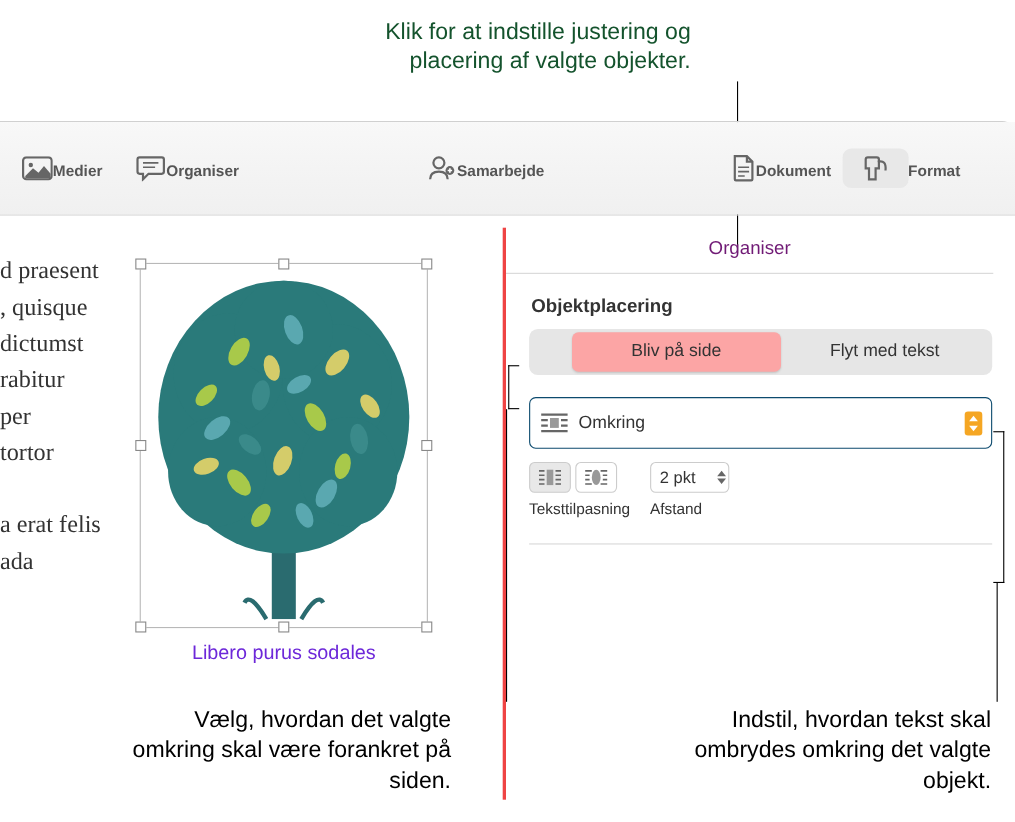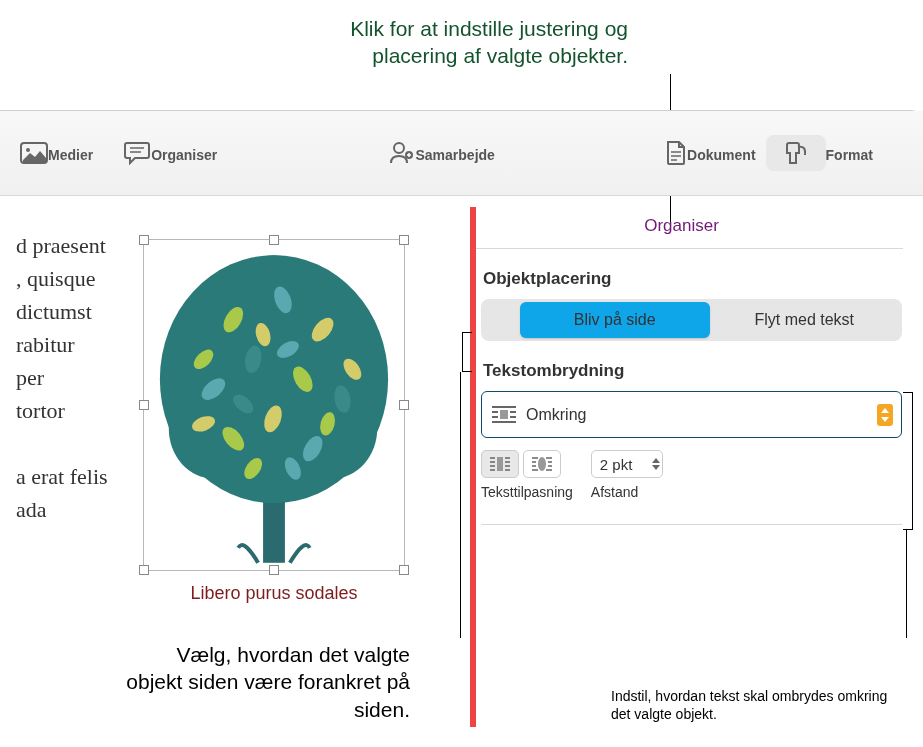--- a/index.html
+++ b/index.html
@@ -88,25 +88,25 @@
       padding: 10px 0 12px;
       border-bottom: 1px solid #d8d8d8;
       position: absolute;
       top: 95px;
       left: 460px;
       right: 20px;
     }
     .content-area {
       position: absolute;
       top: 96px;
-      left: 16px;
+      left: 0;
       width: 460px;
       background: #fff;
       height: 520px;
-      border-right: 6px solid #ef4444;
+      border-right: 3px solid #ef4444;
       padding: 18px 0 18px 0;
     }
     .doc-text {
       font-family: "Times New Roman", serif;
       font-size: 22px;
       color: #333;
       line-height: 1.5;
       position: absolute;
     }
     .doc-line {
@@ -140,21 +140,21 @@
       height: 100%;
     }
     .caption {
       position: absolute;
       top: 376px;
       left: 127px;
       width: 262px;
       text-align: center;
       font-family: "Helvetica Neue", sans-serif;
       font-size: 18px;
-      color: #7f1d1d;
+      color: #6d28d9;
     }
     .sidebar {
       position: absolute;
       top: 140px;
       left: 475px;
       right: 15px;
       padding-top: 18px;
     }
     .section-title {
       font-size: 17px;
@@ -173,21 +173,21 @@
     .segment {
       flex: 1;
       text-align: center;
       padding: 9px 0;
       font-size: 16px;
       color: #333;
       border-radius: 6px;
       cursor: pointer;
     }
     .segment.active {
-      background: #0ea5e9;
+      background: #fca5a5;
       box-shadow: 0 1px 2px rgba(0,0,0,0.15);
       margin-left: 36px;
     }
     .wrap-select {
       display: flex;
       align-items: center;
       border: 1px solid #0c4a6e;
       border-radius: 6px;
       margin: 0 6px 12px 6px;
       height: 47px;
@@ -329,22 +329,22 @@
       width: 290px;
       text-align: right;
       font-size: 21px;
       line-height: 1.3;
     }
     .callout-bottom-right {
       position: absolute;
       bottom: 24px;
       right: 22px;
       width: 290px;
-      text-align: left;
-      font-size: 14px;
+      text-align: right;
+      font-size: 21px;
       line-height: 1.3;
     }
     .callout-line-bl {
       position: absolute;
       top: 372px;
       left: 460px;
       width: 1px;
       height: 266px;
       background: #000;
     }
@@ -482,21 +482,20 @@
     <div class="caption">Libero purus sodales</div>
   </div>
 
   <div class="sidebar">
     <div class="section-title">Objektplacering</div>
     <div class="segmented">
       <div class="segment active">Bliv på side</div>
       <div class="segment">Flyt med tekst</div>
     </div>
 
-    <div class="section-title">Tekstombrydning</div>
     <div class="wrap-select">
       <div class="wrap-icon">
         <svg viewBox="0 0 28 22">
             <line x1="2" y1="3" x2="26" y2="3" stroke="#666" stroke-width="2"></line>
             <line x1="2" y1="8" x2="8" y2="8" stroke="#666" stroke-width="2"></line>
             <line x1="20" y1="8" x2="26" y2="8" stroke="#666" stroke-width="2"></line>
             <line x1="2" y1="13" x2="8" y2="13" stroke="#666" stroke-width="2"></line>
             <line x1="20" y1="13" x2="26" y2="13" stroke="#666" stroke-width="2"></line>
             <line x1="2" y1="18" x2="26" y2="18" stroke="#666" stroke-width="2"></line>
             <rect x="10" y="6" width="8" height="9" fill="#999"></rect>
@@ -555,14 +554,14 @@
     <div class="section-divider"></div>
   </div>
 </div>
 
 <div class="bracket-left"></div>
 <div class="callout-line-bl"></div>
 
 <div class="bracket-right"></div>
 <div class="callout-line-br"></div>
 
-<div class="callout-bottom-left">Vælg, hvordan det valgte objekt siden være forankret på siden.</div>
+<div class="callout-bottom-left">Vælg, hvordan det valgte omkring skal være forankret på siden.</div>
 <div class="callout-bottom-right">Indstil, hvordan tekst skal ombrydes omkring det valgte objekt.</div>
 
 </body></html>

